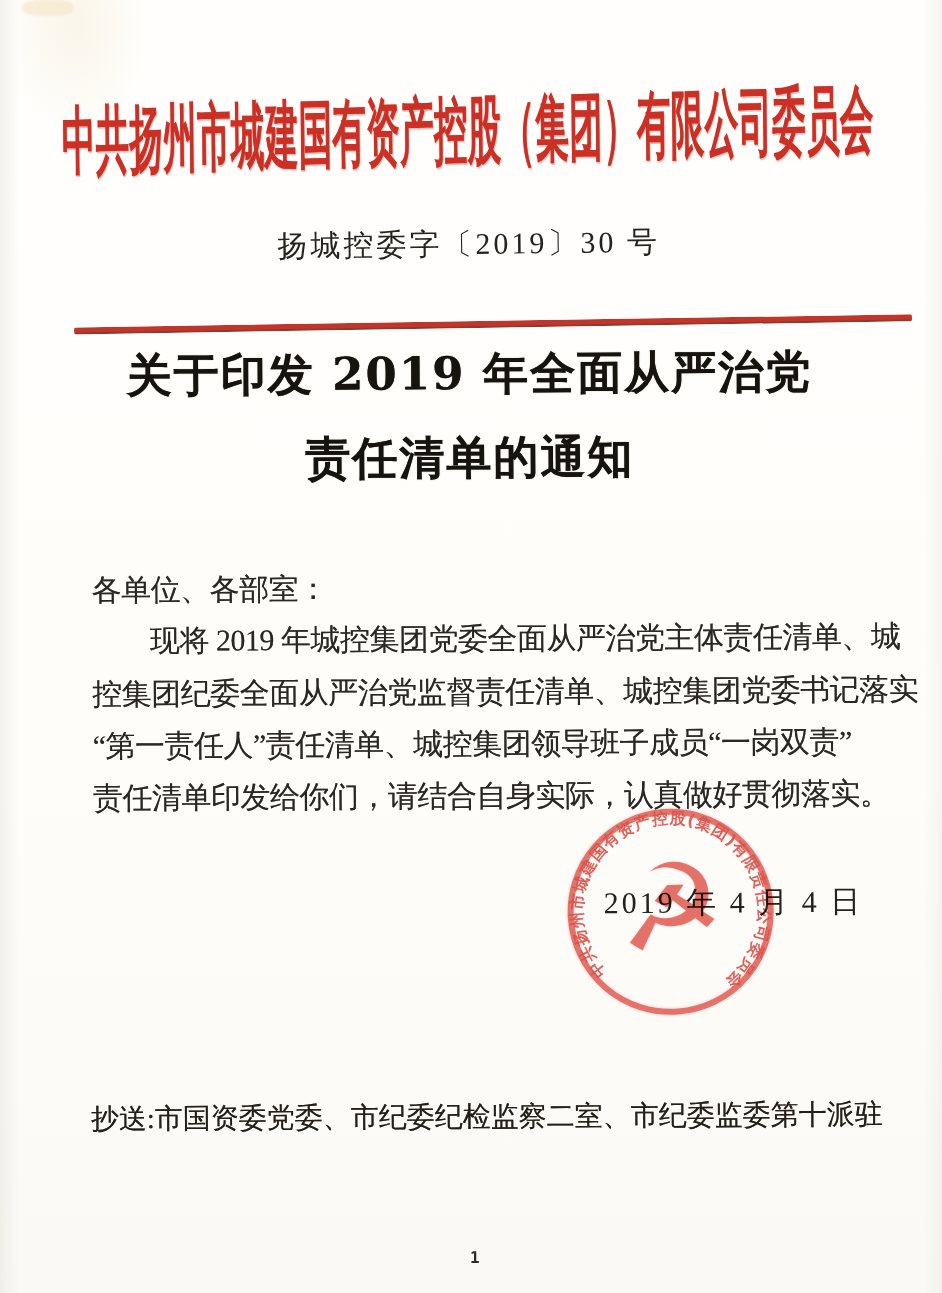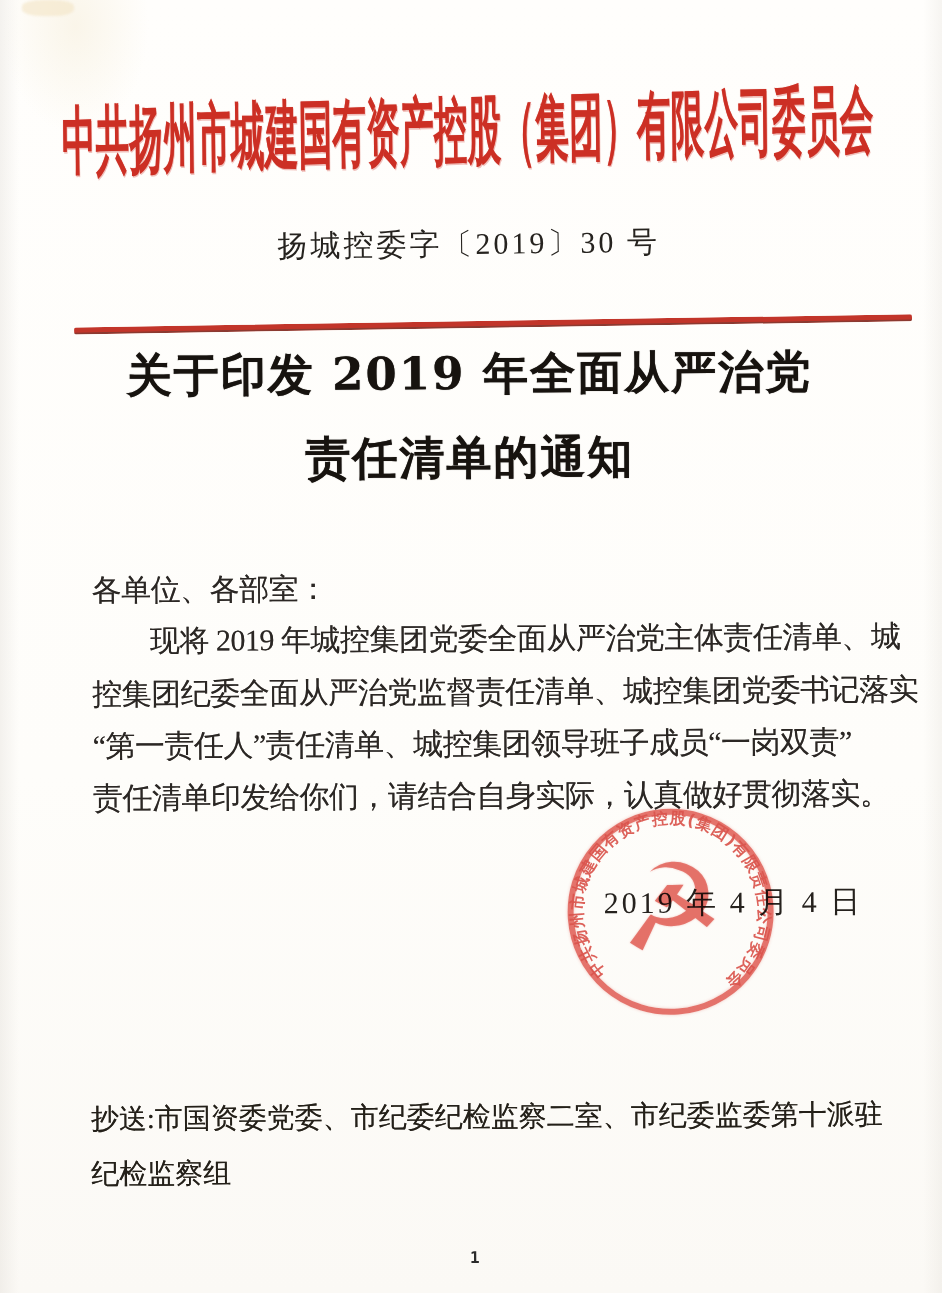--- a/index.html
+++ b/index.html
@@ -177,18 +177,17 @@
         <defs>
           <path id="sealArc" d="M 41.6 166.1 A 82 82 0 0 1 176.4 51.9 A 82 82 0 0 1 41.6 166.1" transform="translate(109,109) scale(1) translate(-109,-109)"></path>
         </defs>
         <text>
           <textPath href="#sealArc" startOffset="2">中共扬州市城建国有资产控股(集团)有限责任公司委员会</textPath>
         </text>
       </svg>
     </div>
 
     <div class="cc-line cc1">抄送:市国资委党委、市纪委纪检监察二室、市纪委监委第十派驻</div>
-    <div class="cc-line cc2">纪检监察组</div>
 
     <div class="page-number">1</div>
 
   </div>
 </div>
 
 </body></html>

